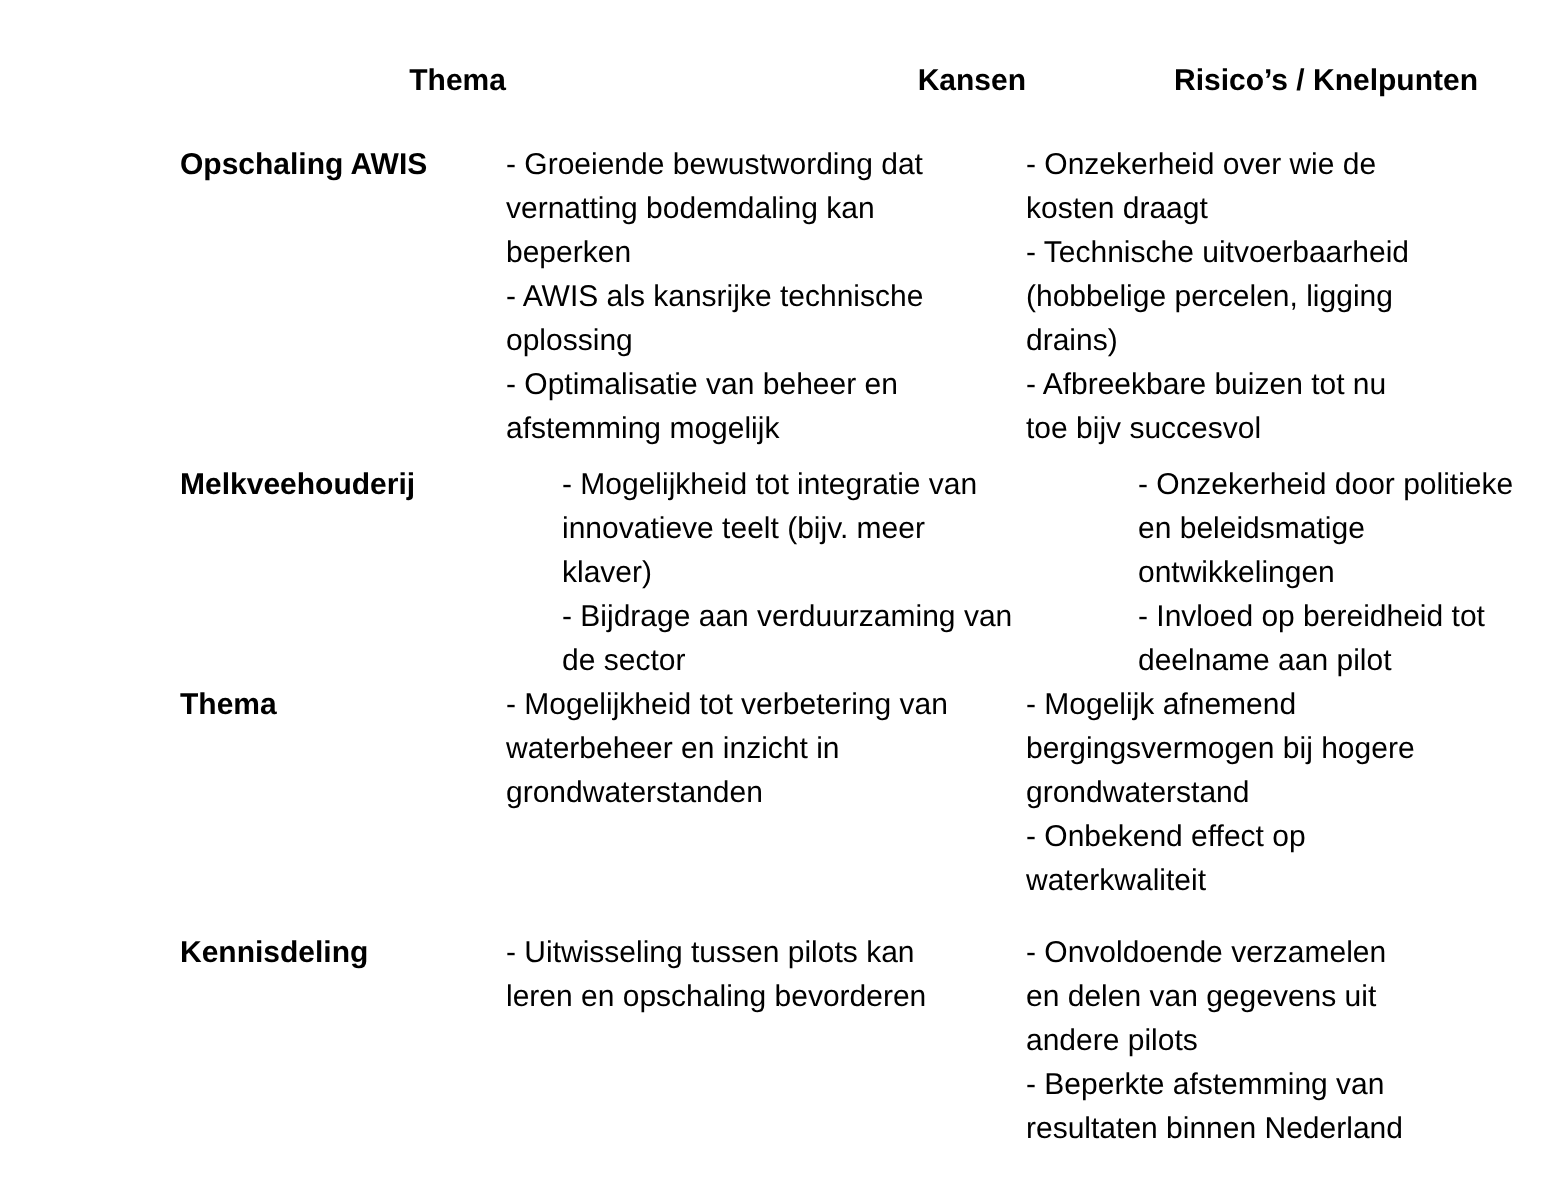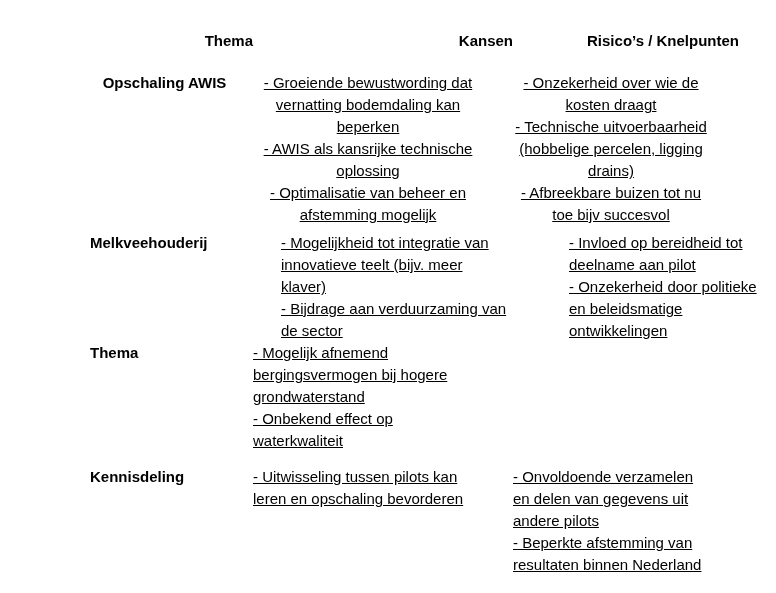--- a/index.html
+++ b/index.html
@@ -31,27 +31,26 @@
   .header-cell {
     font-weight: bold;
     text-align: right;
   }
   .thema-cell {
     font-weight: bold;
     padding-right: 14px;
   }
   .kansen-cell, .risicos-cell {
     padding-right: 30px;
-    text-decoration: underline;
   }
   .bullet {
     margin: 0;
   }
   .body-row { margin-bottom: 0; }
-  .body-row:nth-of-type(1) { margin-bottom: 6px; text-align: center; }
+  .body-row:nth-of-type(1) { margin-bottom: 6px; }
   .body-row:nth-of-type(2) { margin-bottom: 0px; gap: 28px; }
   .body-row:nth-of-type(3) { margin-bottom: 14px; }
 </style>
 </head>
 <body>
 
 <div class="doc">
   <div class="grid-row header-row">
     <div class="header-cell">Thema</div>
     <div class="header-cell">Kansen</div>
@@ -72,27 +71,30 @@
         </div>
   </div>
 
   <div class="grid-row body-row">
     <div class="thema-cell">Melkveehouderij</div>
     <div class="kansen-cell">
           <div class="bullet">- Mogelijkheid tot integratie van innovatieve teelt (bijv. meer klaver)</div>
           <div class="bullet">- Bijdrage aan verduurzaming van de sector</div>
         </div>
     <div class="risicos-cell">
+          <div class="bullet">- Onzekerheid door politieke en beleidsmatige ontwikkelingen</div>
           <div class="bullet">- Invloed op bereidheid tot deelname aan pilot</div>
-          <div class="bullet">- Onzekerheid door politieke en beleidsmatige ontwikkelingen</div>
         </div>
   </div>
 
   <div class="grid-row body-row">
     <div class="thema-cell">Thema</div>
+    <div class="kansen-cell">
+          <div class="bullet">- Mogelijkheid tot verbetering van waterbeheer en inzicht in grondwaterstanden</div>
+        </div>
     <div class="risicos-cell">
           <div class="bullet">- Mogelijk afnemend bergingsvermogen bij hogere grondwaterstand</div>
           <div class="bullet">- Onbekend effect op waterkwaliteit</div>
         </div>
   </div>
 
   <div class="grid-row body-row">
     <div class="thema-cell">Kennisdeling</div>
     <div class="kansen-cell">
           <div class="bullet">- Uitwisseling tussen pilots kan leren en opschaling bevorderen</div>

